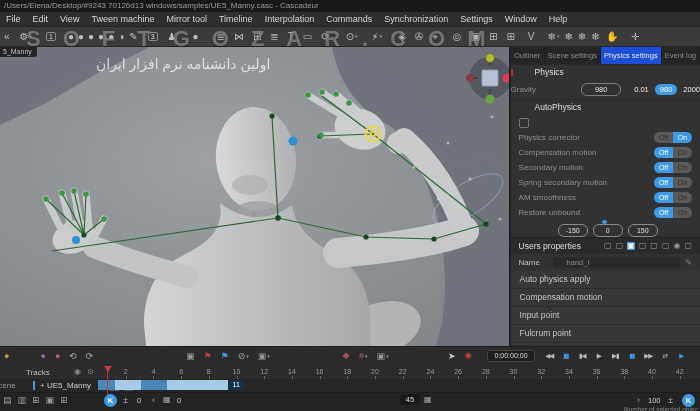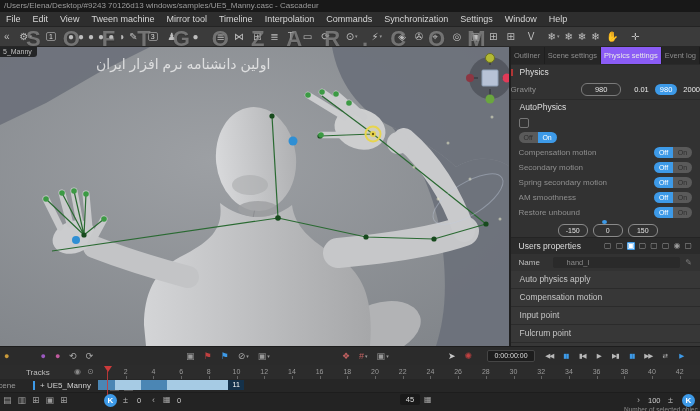--- a/index.html
+++ b/index.html
@@ -15,22 +15,22 @@
   .main{display:flex;height:299px;}
   .viewport{width:510px;height:299px;position:relative;overflow:hidden;background:#0c4a6e;}
   .scene-tab{position:absolute;top:0;left:0;background:rgba(22,22,22,.85);color:#c0c0c0;font-size:7px;padding:1px 5px 2px 3px;border-radius:0 0 3px 0;}
   .persian{position:absolute;top:9px;left:96px;font-size:14px;color:rgba(242,242,242,.78);direction:rtl;pointer-events:none;}
   .wm-big{position:absolute;top:26px;left:26px;font-size:22px;font-weight:bold;letter-spacing:22px;
           color:rgba(162,162,162,.58);z-index:60;pointer-events:none;white-space:nowrap;text-shadow:0 1px 1px rgba(40,40,40,.45);}
   
   .panel{width:190px;height:299px;background:#323232;position:relative;border-left:2px solid #1f1f1f;overflow:hidden;}
   .ptabs{display:flex;height:17px;background:#262626;}
   .ptab{font-size:7.5px;color:#8c8c8c;display:flex;align-items:center;justify-content:center;flex:1;border-right:1px solid #1e1e1e;white-space:nowrap;padding:0 3px;}
-  .ptab.active{background:#8b5cf6;color:#e8e8e8;}
-  .psect{height:15px;line-height:15px;padding-left:9px;color:#dedede;font-size:8.5px;border-top:1px solid #2a2a2a;position:relative;}
+  .ptab.active{background:#1d4ed8;color:#e8e8e8;}
+  .psect{height:15px;line-height:15px;padding-left:24px;color:#dedede;font-size:8.5px;border-top:1px solid #2a2a2a;position:relative;}
   .psect.physics::before{content:"";position:absolute;left:0;top:4px;width:2px;height:7px;background:#b03636;}
   .grav-row{height:19px;display:flex;align-items:center;padding:0 0;}
   .grav-label{flex:1;color:#8f8f8f;font-size:8px;}
   .grav-input{width:38px;height:11px;border:1px solid #7a7a7a;border-radius:6px;color:#e2e2e2;font-size:7.5px;line-height:11px;text-align:center;margin-right:7px;}
   .preset{font-size:7.5px;color:#eaeaea;margin-left:6px;}
   .preset.active{background:#3d9ae8;color:#fff;border-radius:6px;padding:1px 5px;}
   .ap-row{height:15px;display:flex;align-items:center;padding:0 8px;}
   .ap-label{flex:1;color:#8f8f8f;font-size:8px;white-space:nowrap;overflow:hidden;}
   .ap-check{width:8px;height:8px;border:1px solid #777;border-radius:2px;background:transparent;}
   .toggle{display:flex;}
@@ -341,20 +341,21 @@
           <span class="preset active">980</span>
           <span class="preset">2000</span>
         </span>
     </div>
     <div class="psect">AutoPhysics</div>
     <div id="ap-rows">
         <div class="ap-row">
           <div class="ap-check"></div>
         </div>
         <div class="ap-row">
+          <div class="ap-label">Physics corrector</div>
           <div class="toggle">
             <div class="tseg">Off</div>
             <div class="tseg on">On</div>
           </div>
         </div>
         <div class="ap-row">
           <div class="ap-label">Compensation motion</div>
           <div class="toggle">
             <div class="tseg on">Off</div>
             <div class="tseg">On</div>

